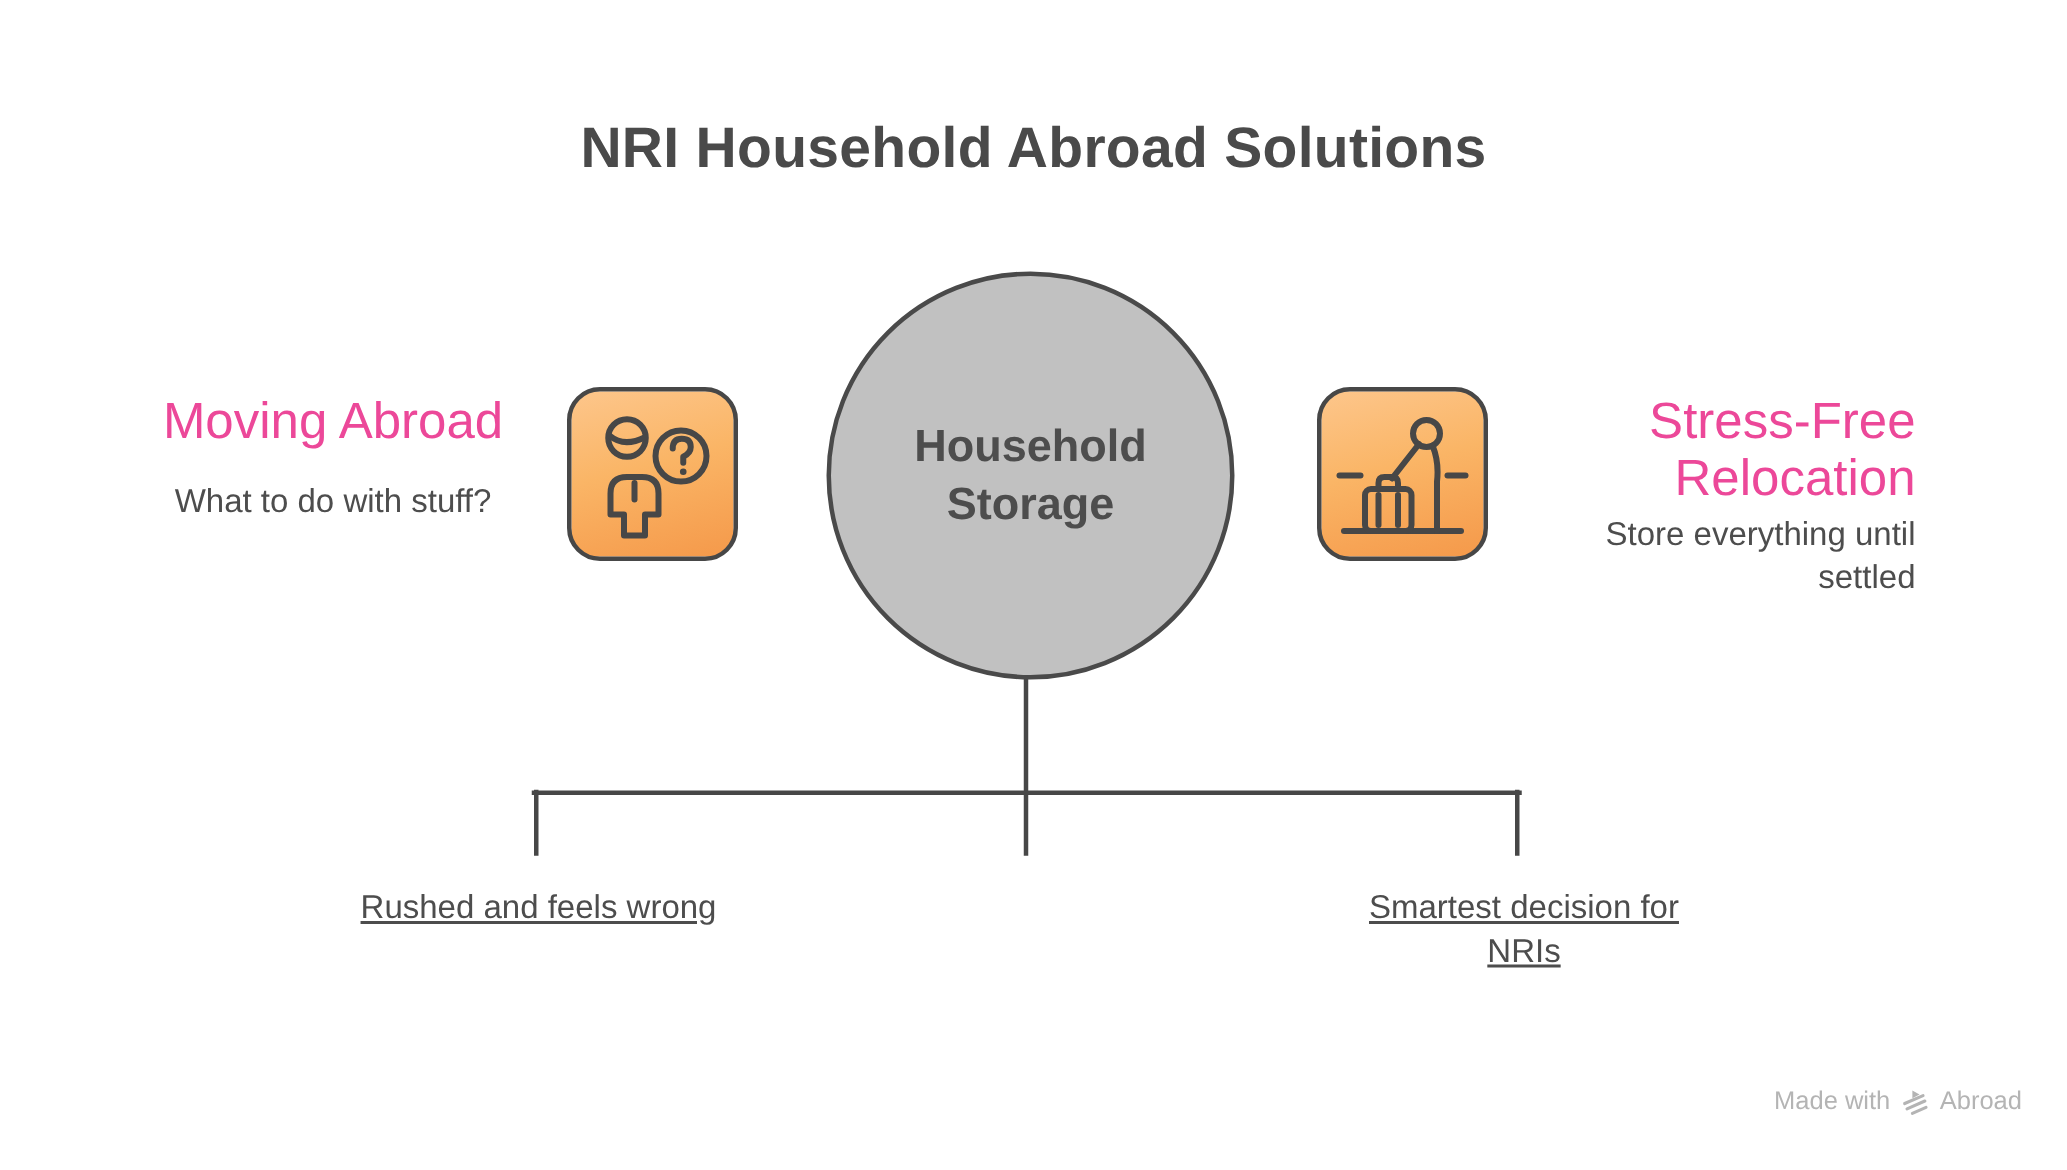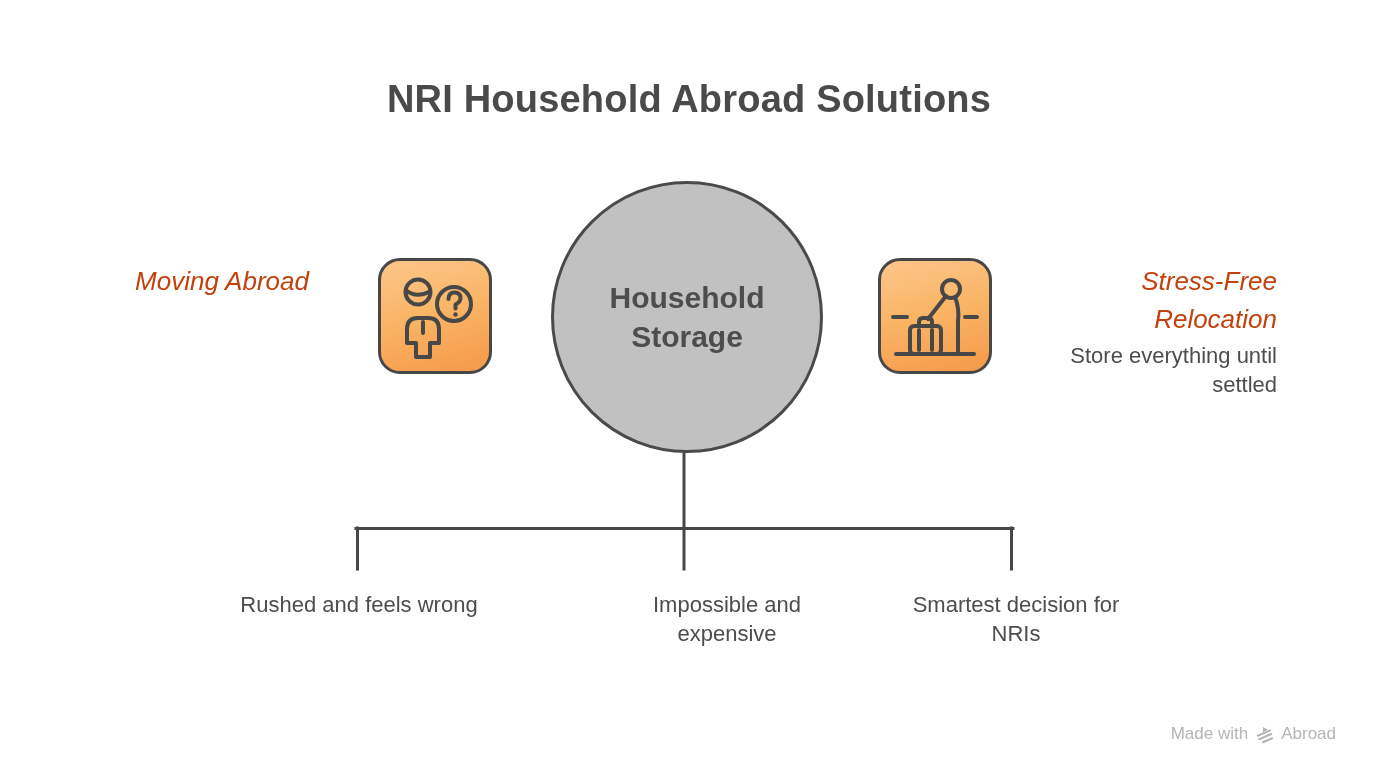--- a/index.html
+++ b/index.html
@@ -93,53 +93,53 @@
     width: 284px;
     text-align: center;
   }
   .side-block.right {
     left: 1035px;
     top: 262px;
     width: 242px;
     text-align: right;
   }
   .side-heading {
-    font-size: 26px;
+    font-size: 34px;
     line-height: 38px;
     font-weight: 400;
-    color: #c2410c;
-    font-style: italic;
+    color: #ec4899;
   }
   .side-desc {
     font-size: 22px;
     line-height: 29px;
     color: #4d4d4d;
   }
   .side-block.left .side-desc { margin-top: 19px; }
   .side-block.right .side-desc { margin-top: 3px; }
 
   
   .branch-label {
     position: absolute;
     top: 590px;
     transform: translateX(-50%);
     text-align: center;
     font-size: 22px;
     line-height: 29px;
     color: #4d4d4d;
+    text-decoration: underline;
   }
   .branch-label.b1 { left: 359px; white-space: nowrap; }
   .branch-label.b2 { left: 727px; width: 190px; }
   .branch-label.b3 { left: 1016px; width: 248px; }
 
   
   .watermark {
     position: absolute;
     top: 724px;
-    right: 42px;
+    right: 30px;
     display: flex;
     align-items: center;
     gap: 7px;
     color: #b4b4b4;
     font-size: 17px;
     text-decoration: none;
     cursor: pointer;
   }
   .watermark svg { width: 19px; height: 19px; display: block; }
 </style>
@@ -156,20 +156,21 @@
     <line x1="357.5" y1="528" x2="357.5" y2="569"></line>
     <line x1="1011.5" y1="528" x2="1011.5" y2="569"></line>
   </svg>
 
   <div class="central-node">
     <div class="node-label">Household Storage</div>
   </div>
 
   <div class="side-block left">
     <div class="side-heading">Moving Abroad</div>
+    <div class="side-desc">What to do with stuff?</div>
   </div>
 
   <div class="icon-tile left">
     <svg viewBox="0 0 100 100" aria-hidden="true">
 
       <circle class="icon-stroke" cx="33" cy="26" r="12.5"></circle>
       <path class="icon-stroke" d="M21.5,24.5 Q31,32.5 45,25.5"></path>
 
       <path class="icon-stroke" d="M22,77 L22,63 Q22,52 33,52 L43,52 Q54,52 54,63 L54,77 L45,77 L45,91 L31,91 L31,77 Z"></path>
       <line class="icon-stroke" x1="38" y1="56" x2="38" y2="67"></line>
@@ -198,21 +199,20 @@
       <path class="icon-stroke" d="M70,31 Q74.5,42 73,55 L73,88"></path>
     </svg>
   </div>
 
   <div class="side-block right">
     <div class="side-heading">Stress-Free Relocation</div>
     <div class="side-desc">Store everything until settled</div>
   </div>
 
   <div class="branch-label b1">Rushed and feels wrong</div>
-  <div class="branch-label b2">Impossible and expensive</div>
   <div class="branch-label b3">Smartest decision for NRIs</div>
 
   <a class="watermark">
     <span>Made with</span>
     <svg viewBox="0 0 24 24" aria-hidden="true">
       <path d="M10,2.5 L16,5.8 L10,9 Z" fill="#b4b4b4" stroke="none"></path>
       <path d="M3.5,13.5 L19,6.8" fill="none" stroke="#b4b4b4" stroke-width="2.6" stroke-linecap="round"></path>
       <path d="M5.5,18 L20.5,11.4" fill="none" stroke="#b4b4b4" stroke-width="2.6" stroke-linecap="round"></path>
       <path d="M10,21.8 L21.5,16.8" fill="none" stroke="#b4b4b4" stroke-width="2.6" stroke-linecap="round"></path>
     </svg>

